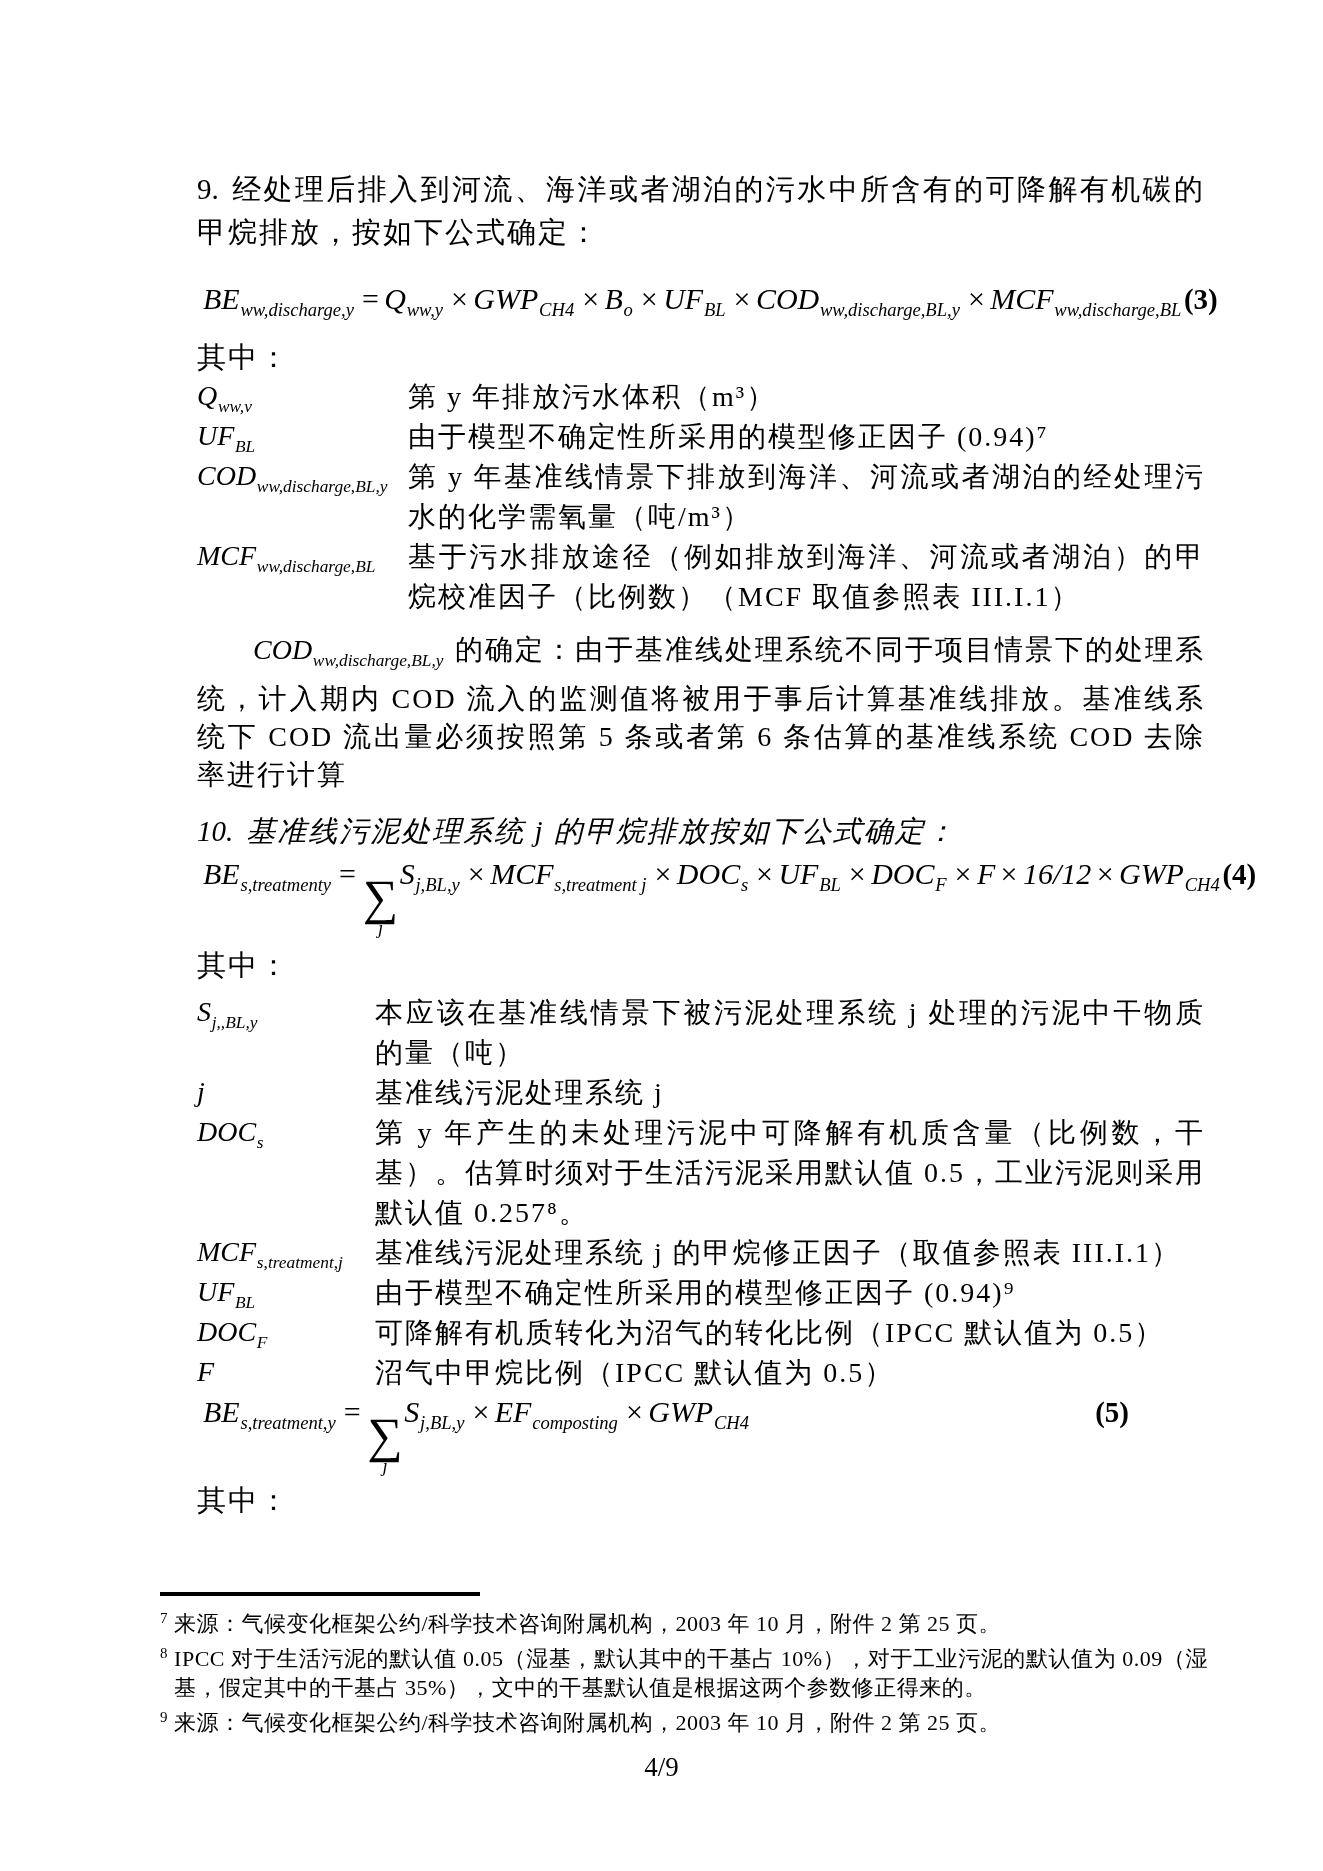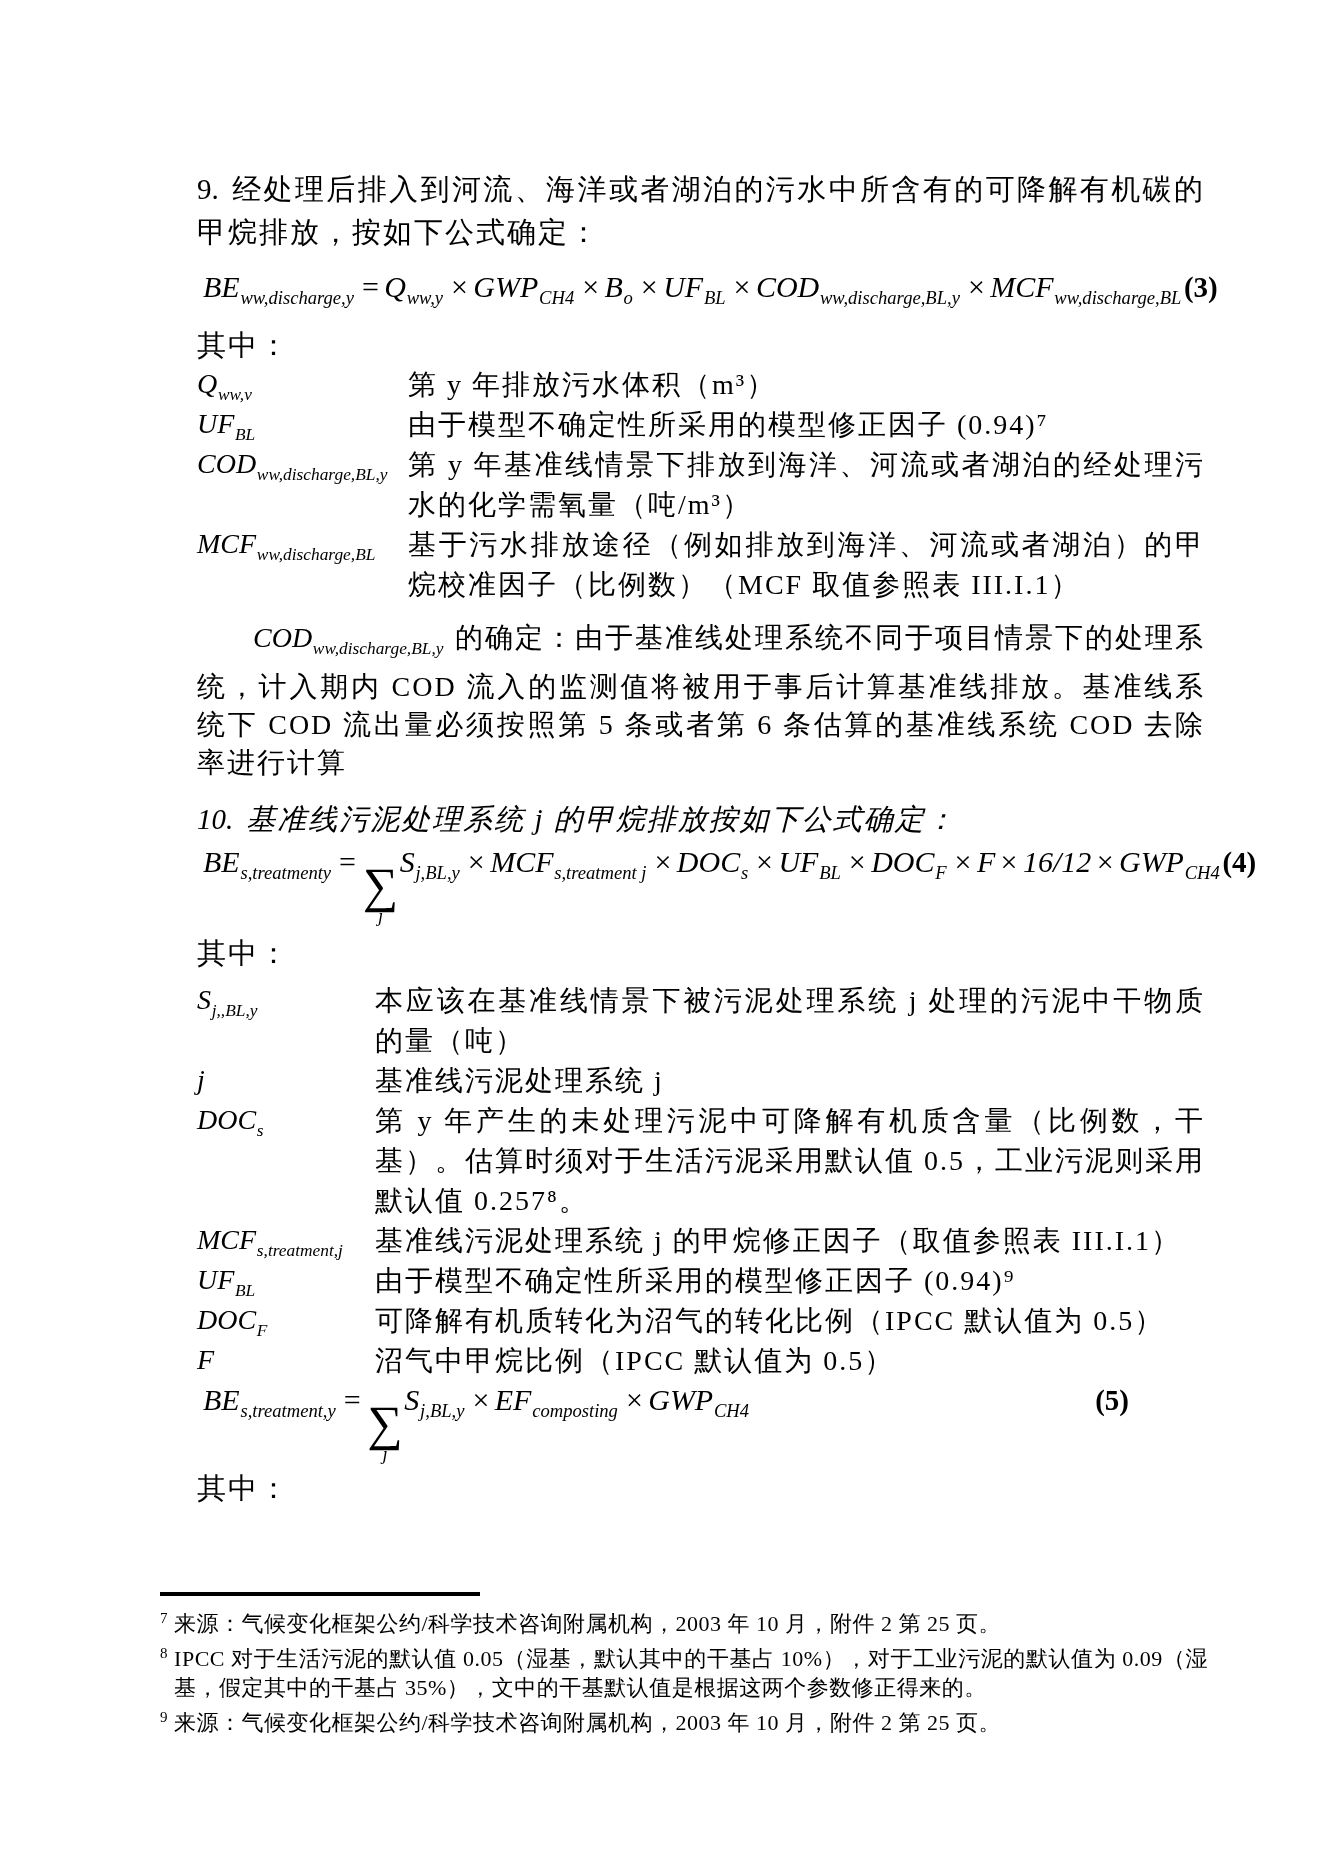--- a/index.html
+++ b/index.html
@@ -43,21 +43,21 @@
   .page-number{position:absolute;left:0;right:0;top:1752px;text-align:center;font-size:27px;}
 </style>
 </head>
 <body>
 
 <div class="page">
   <div class="content">
 
     <p class="item"><span class="inum">9.</span><span>经处理后排入到河流、海洋或者湖泊的污水中所含有的可降解有机碳的甲烷排放，按如下公式确定：</span></p>
 
-    <div class="formula-row" style="margin-top:16px;">
+    <div class="formula-row" style="margin-top:28px;">
       <span class="math"><span class="mv">BE</span><span class="ms">ww,discharge,y</span><span class="mo">=</span><span class="mv">Q</span><span class="ms">ww,y</span><span class="mo">×</span><span class="mv">GWP</span><span class="ms">CH4</span><span class="mo">×</span><span class="mv">B</span><span class="ms">o</span><span class="mo">×</span><span class="mv">UF</span><span class="ms">BL</span><span class="mo">×</span><span class="mv">COD</span><span class="ms">ww,discharge,BL,y</span><span class="mo">×</span><span class="mv">MCF</span><span class="ms">ww,discharge,BL</span></span>
       <span class="eqlabel">(3)</span>
     </div>
 
     <p class="where">其中：</p>
 
     <div class="defs defs1">
       <div class="defrow">
         <span class="term math"><span class="mv">Q</span><span class="ms">ww,v</span></span>
         <span class="def">第 y 年排放污水体积（m³）</span>
@@ -135,13 +135,14 @@
   </div>
 
   <div class="fn-rule"></div>
 
   <div class="footnotes">
     <p class="fn"><sup>7</sup> <span>来源：气候变化框架公约/科学技术咨询附属机构，2003 年 10 月，附件 2 第 25 页。</span></p>
     <p class="fn"><sup>8</sup> <span>IPCC 对于生活污泥的默认值 0.05（湿基，默认其中的干基占 10%），对于工业污泥的默认值为 0.09（湿基，假定其中的干基占 35%），文中的干基默认值是根据这两个参数修正得来的。</span></p>
     <p class="fn"><sup>9</sup> <span>来源：气候变化框架公约/科学技术咨询附属机构，2003 年 10 月，附件 2 第 25 页。</span></p>
   </div>
 
+  <div class="page-number">4/9</div>
 </div>
 
 </body></html>

